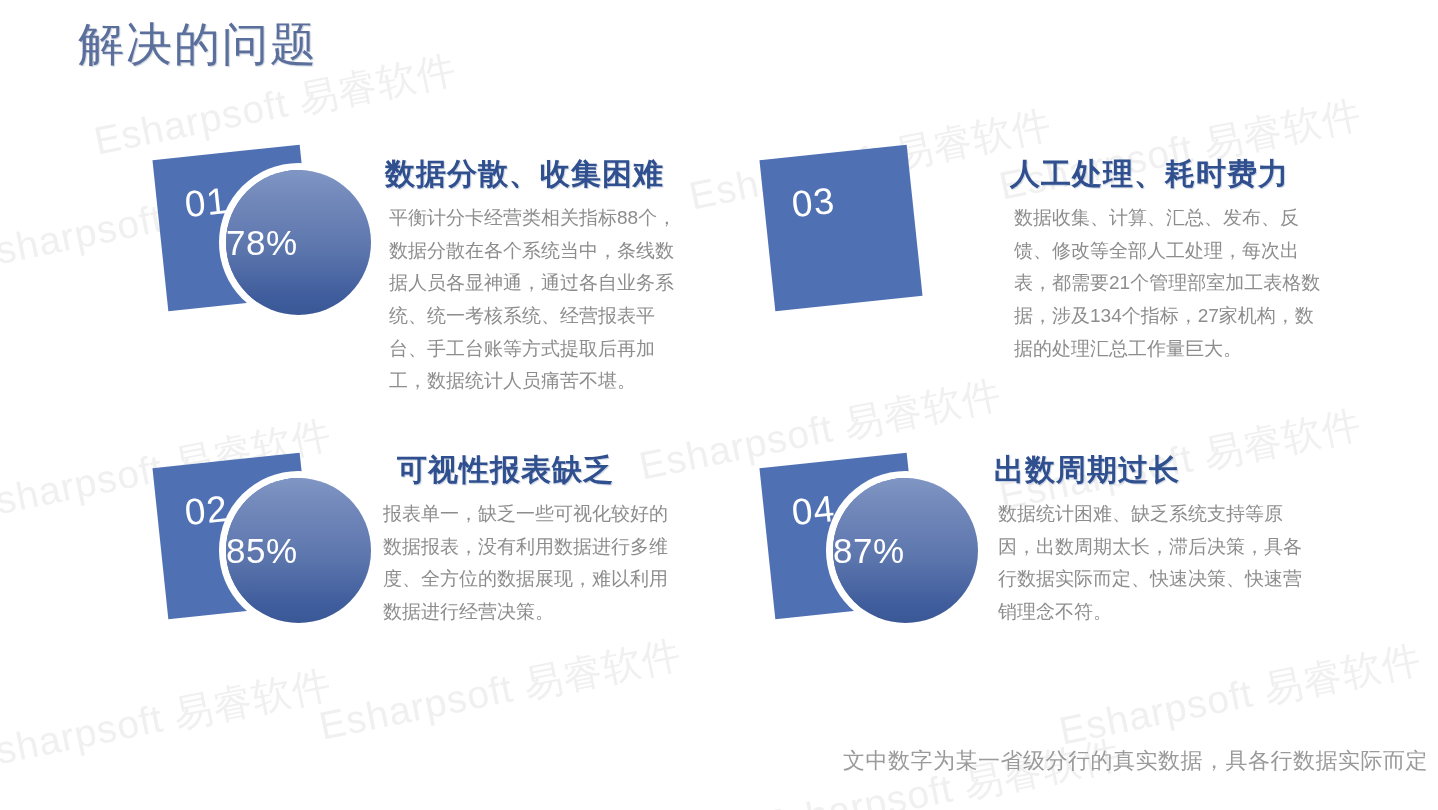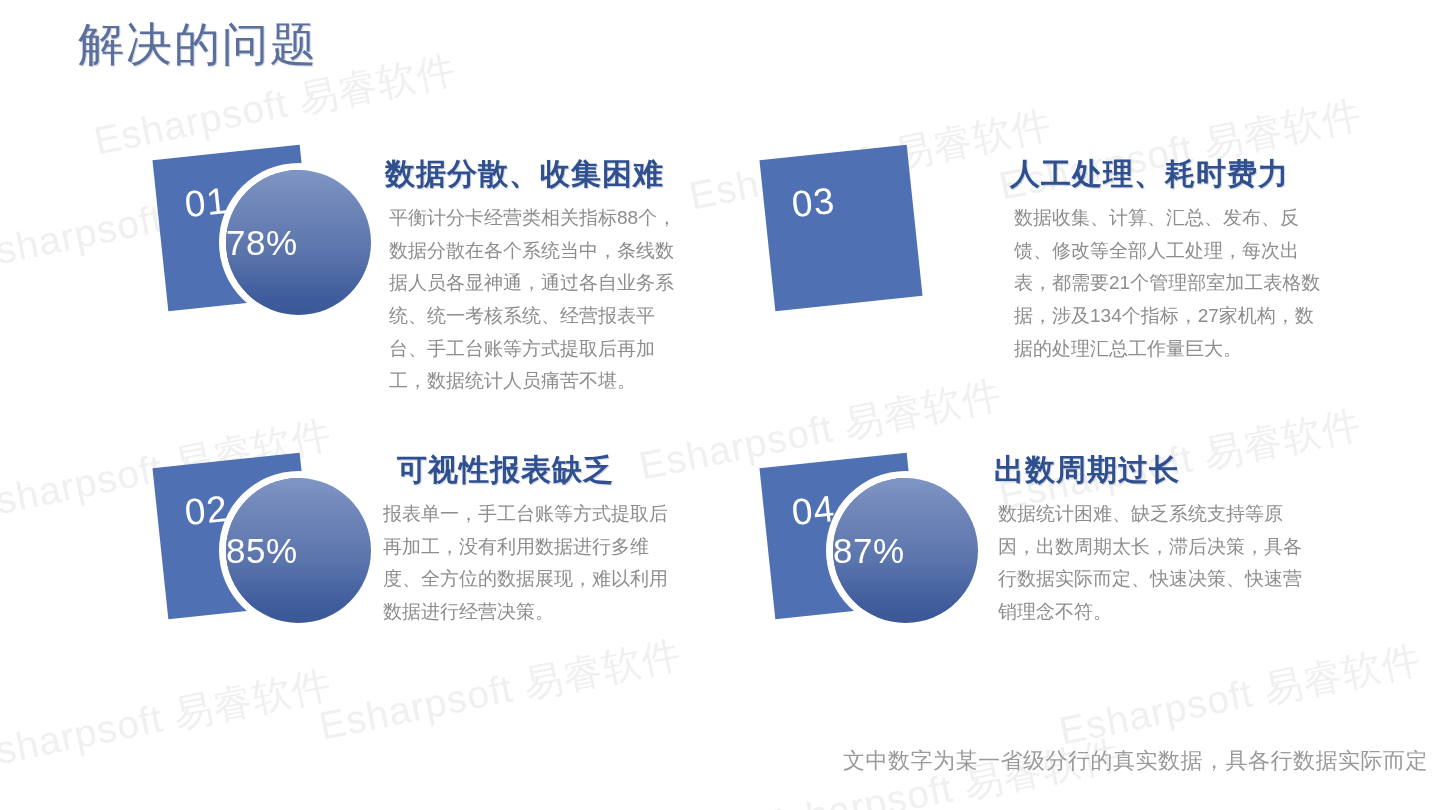--- a/index.html
+++ b/index.html
@@ -194,21 +194,21 @@
   <div class="item" id="item-02">
     <div class="badge">
       <div class="badge-square"></div>
       <div class="badge-number">02</div>
       <div class="badge-circle">
         <span class="badge-pct">85%</span>
       </div>
     </div>
     <div class="item-text">
       <h2 class="item-heading">可视性报表缺乏</h2>
-      <p class="item-body">报表单一，手工台账等方式提取后再加工，没有利用数据进行多维度、全方位的数据展现，难以利用数据进行经营决策。</p>
+      <p class="item-body">报表单一，缺乏一些可视化较好的数据报表，没有利用数据进行多维度、全方位的数据展现，难以利用数据进行经营决策。</p>
     </div>
   </div>
 
   <div class="item" id="item-03">
     <div class="badge">
       <div class="badge-square"></div>
       <div class="badge-number">03</div>
     </div>
     <div class="item-text">
       <h2 class="item-heading">人工处理、耗时费力</h2>

